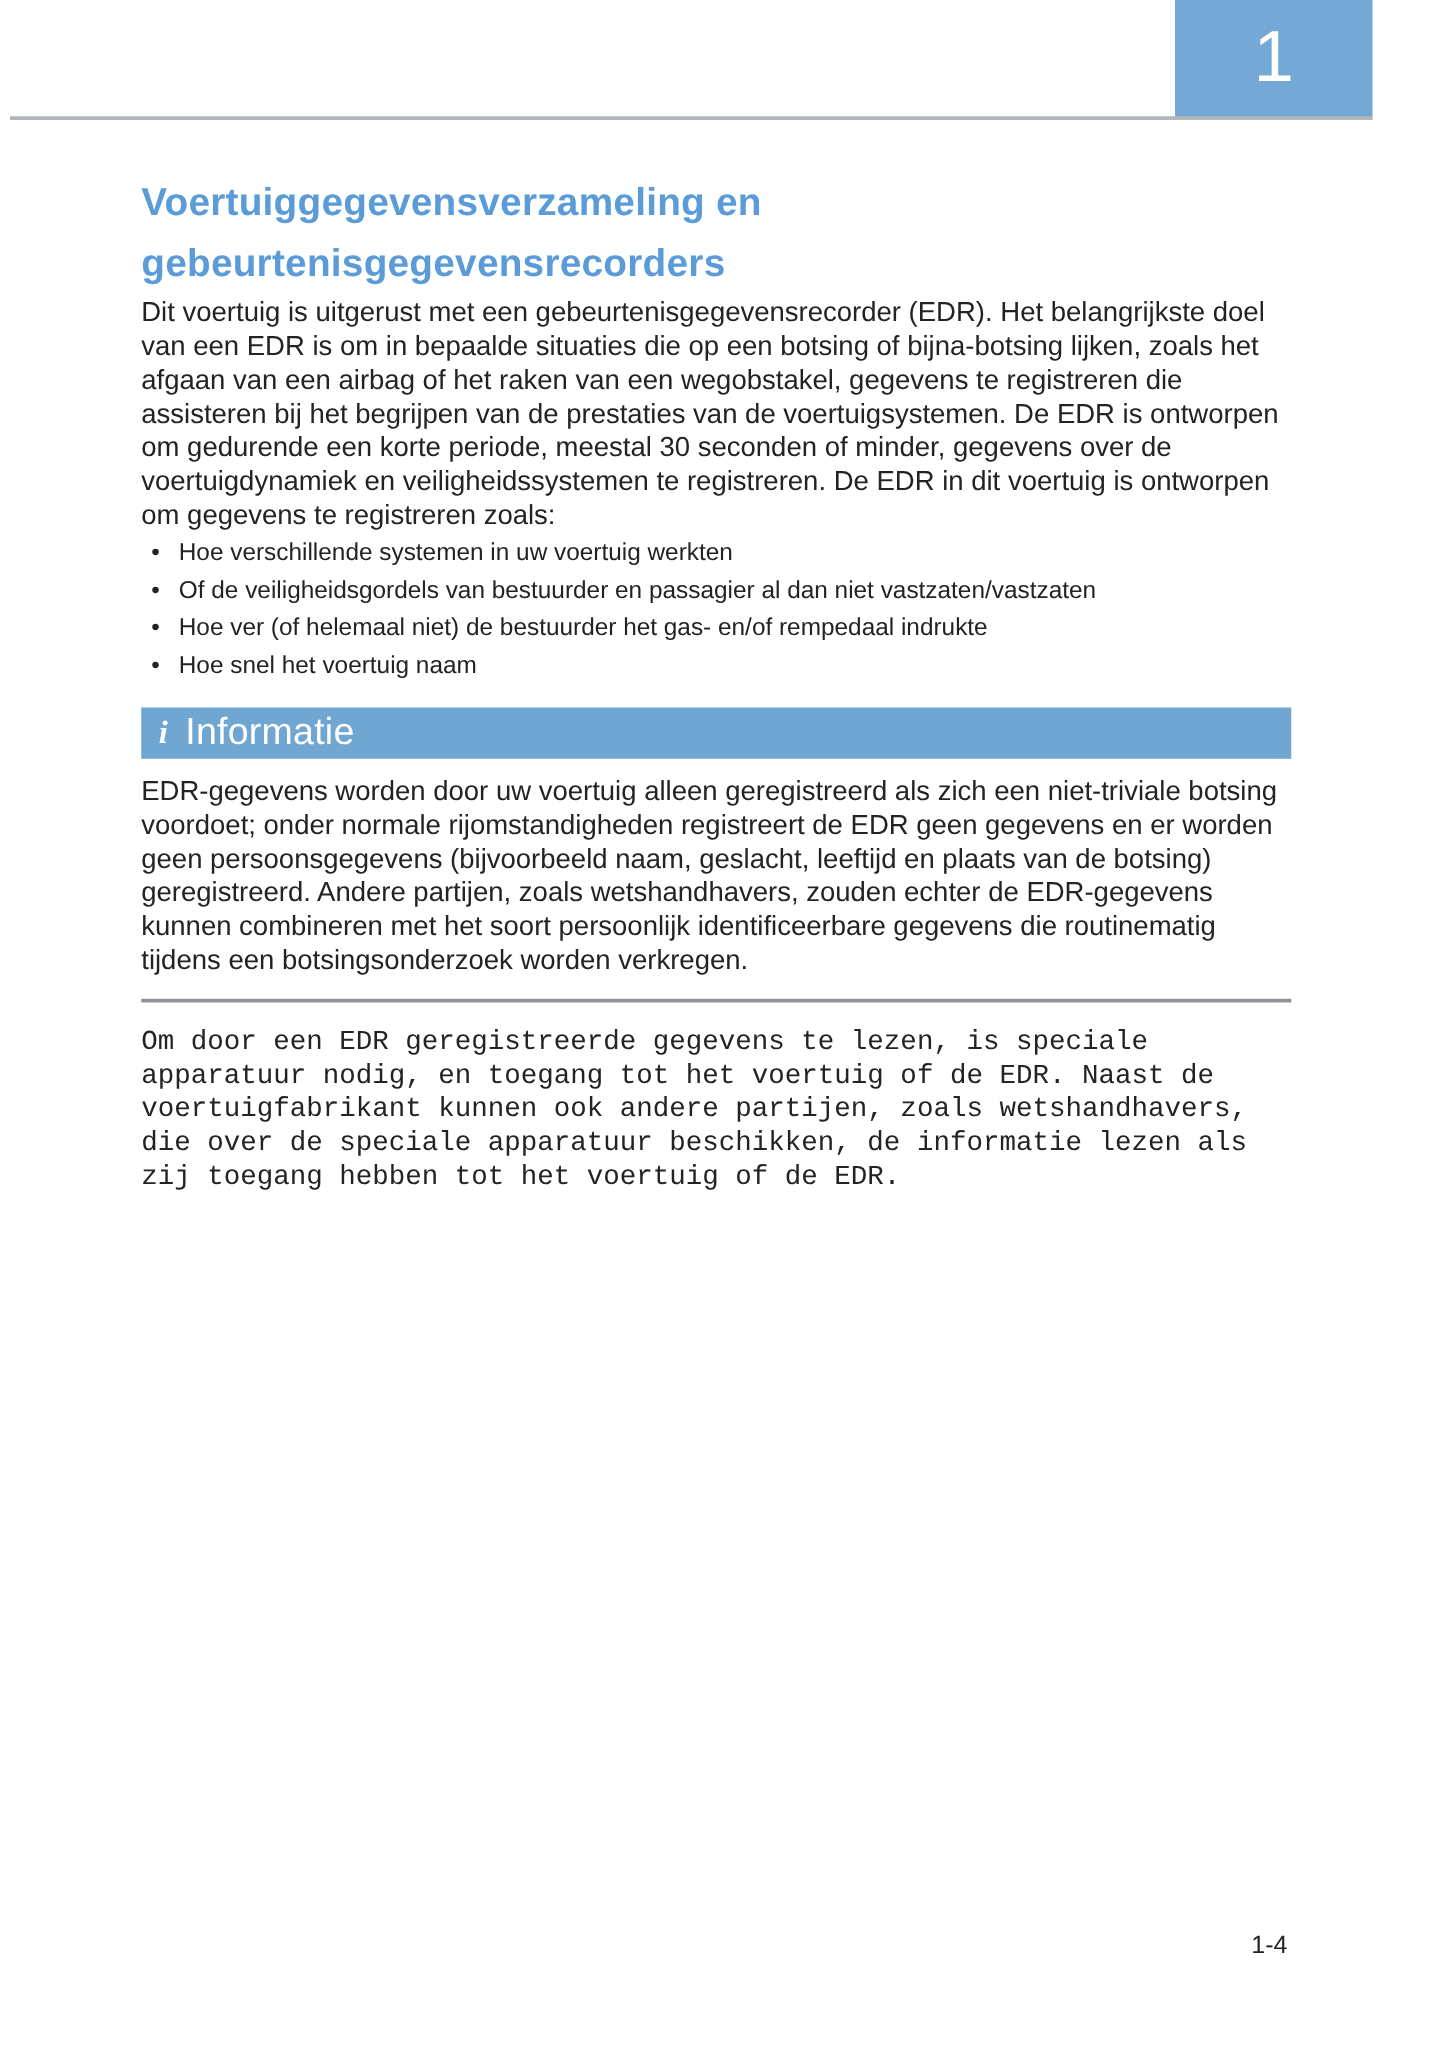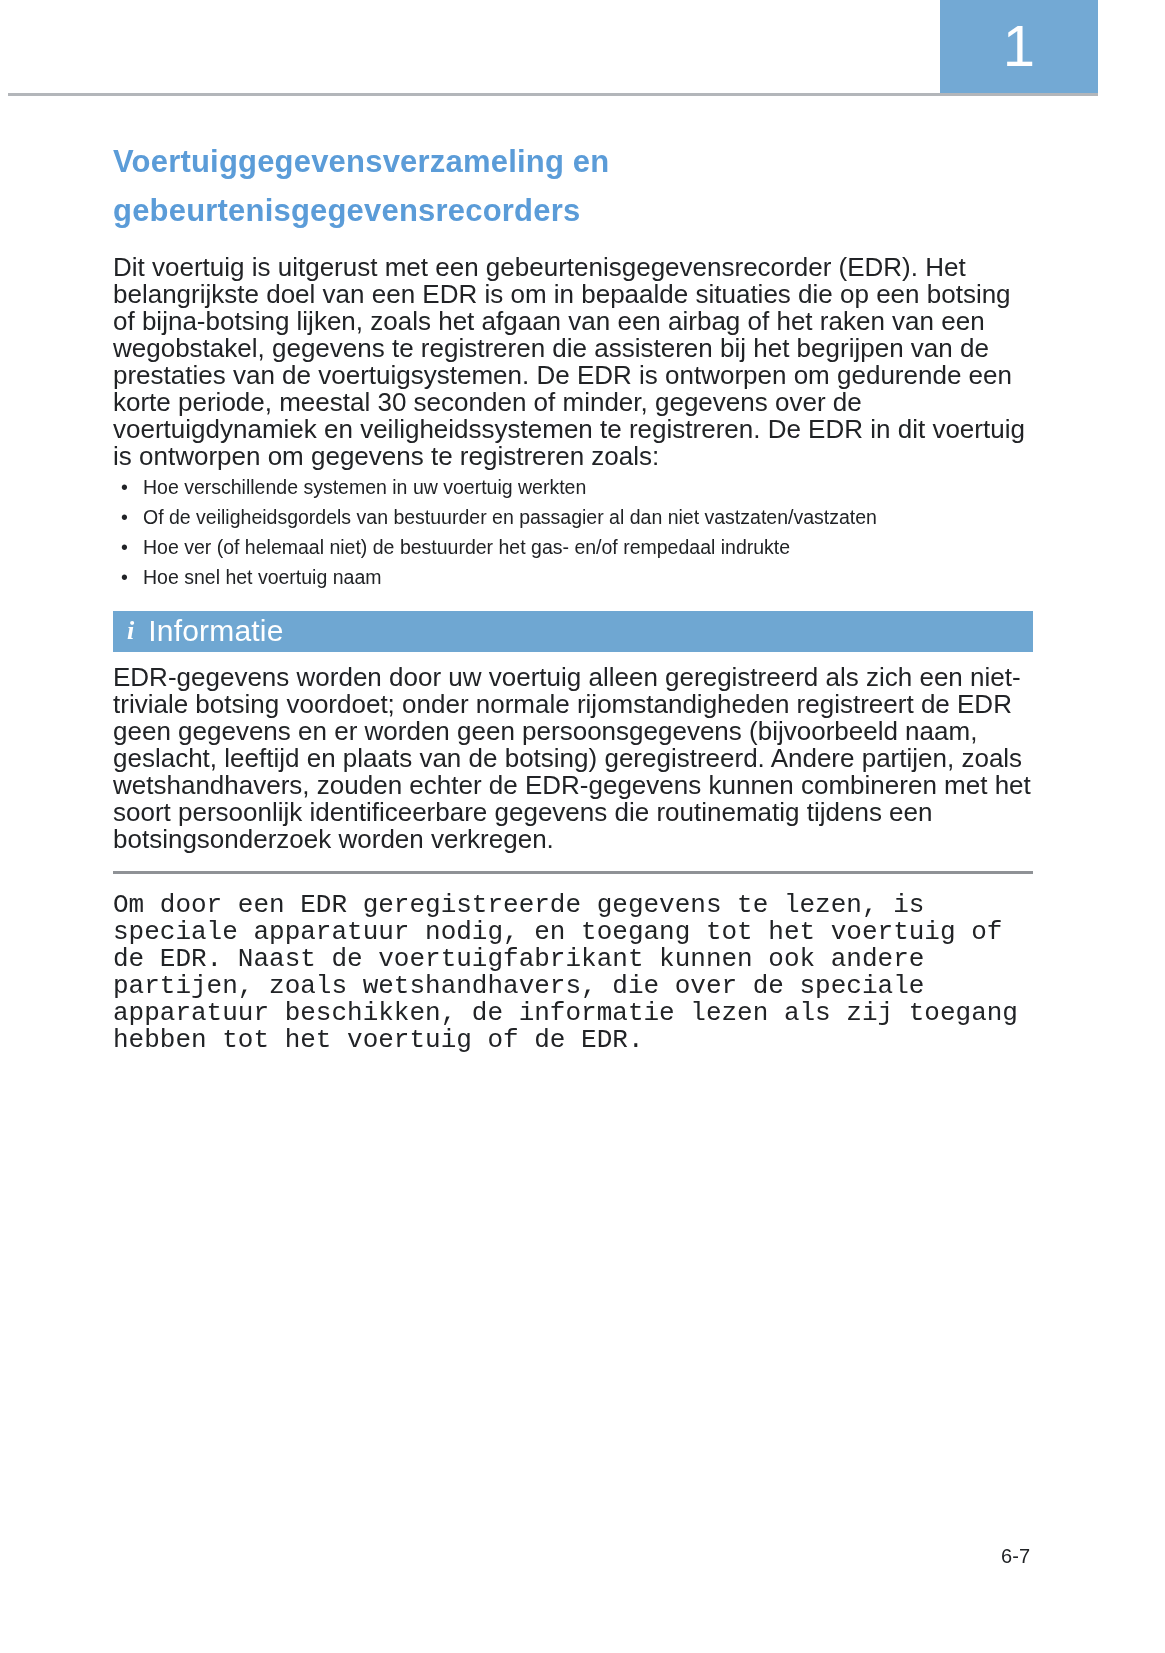--- a/index.html
+++ b/index.html
@@ -47,25 +47,24 @@
     position: absolute;
     left: 113px;
     top: 138px;
     width: 920px;
   }
   .title {
     color: #5b9cd8;
     font-size: 31px;
     font-weight: 700;
     line-height: 1.58;
-    margin-bottom: 18px;
     letter-spacing: 0.2px;
   }
   .body-text {
-    font-size: 26px;
+    font-size: 22px;
     line-height: 27px;
     color: #212326;
   }
   p.para { margin-bottom: 0; }
   ul.bullets {
     list-style: none;
     margin: 4px 0 2px 0;
   }
   ul.bullets li {
     position: relative;
@@ -169,15 +168,15 @@
     </div>
 
     <p class="body-text para info-body">EDR-gegevens worden door uw voertuig alleen geregistreerd als zich een niet-triviale botsing voordoet; onder normale rijomstandigheden registreert de EDR geen gegevens en er worden geen persoonsgegevens (bijvoorbeeld naam, geslacht, leeftijd en plaats van de botsing) geregistreerd. Andere partijen, zoals wetshandhavers, zouden echter de EDR-gegevens kunnen combineren met het soort persoonlijk identificeerbare gegevens die routinematig tijdens een botsingsonderzoek worden verkregen.</p>
 
     <div class="section-rule"></div>
 
     <p class="body-text para closing">Om door een EDR geregistreerde gegevens te lezen, is speciale apparatuur nodig, en toegang tot het voertuig of de EDR. Naast de voertuigfabrikant kunnen ook andere partijen, zoals wetshandhavers, die over de speciale apparatuur beschikken, de informatie lezen als zij toegang hebben tot het voertuig of de EDR.</p>
 
   </div>
 
-  <div class="page-number">6-7</div>
+  <div class="page-number">1-4</div>
 
 </div>
 
 </body></html>

